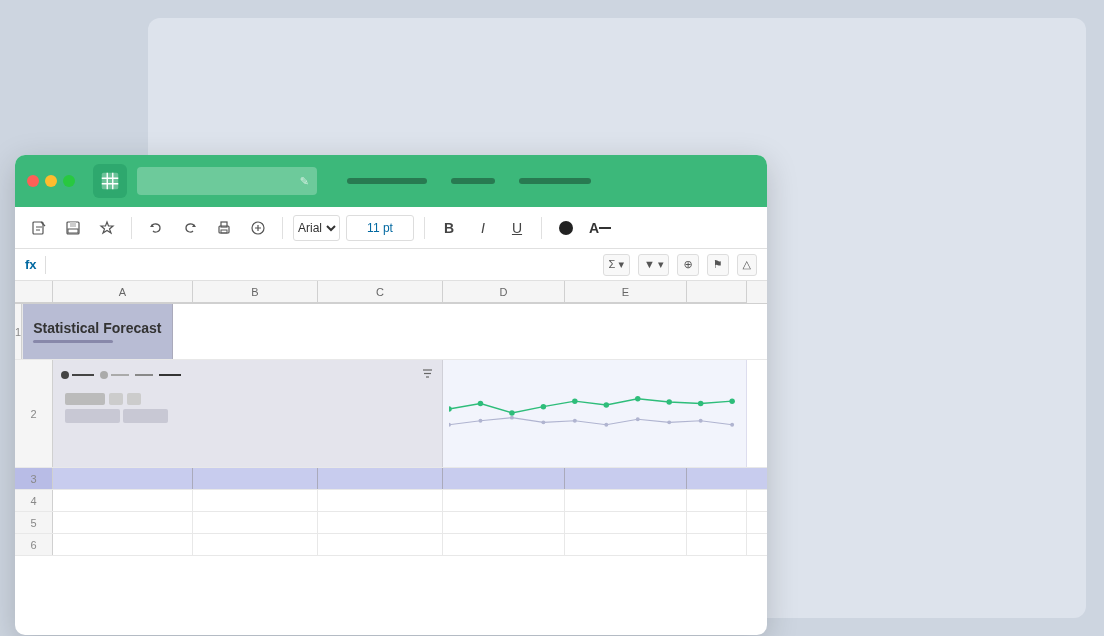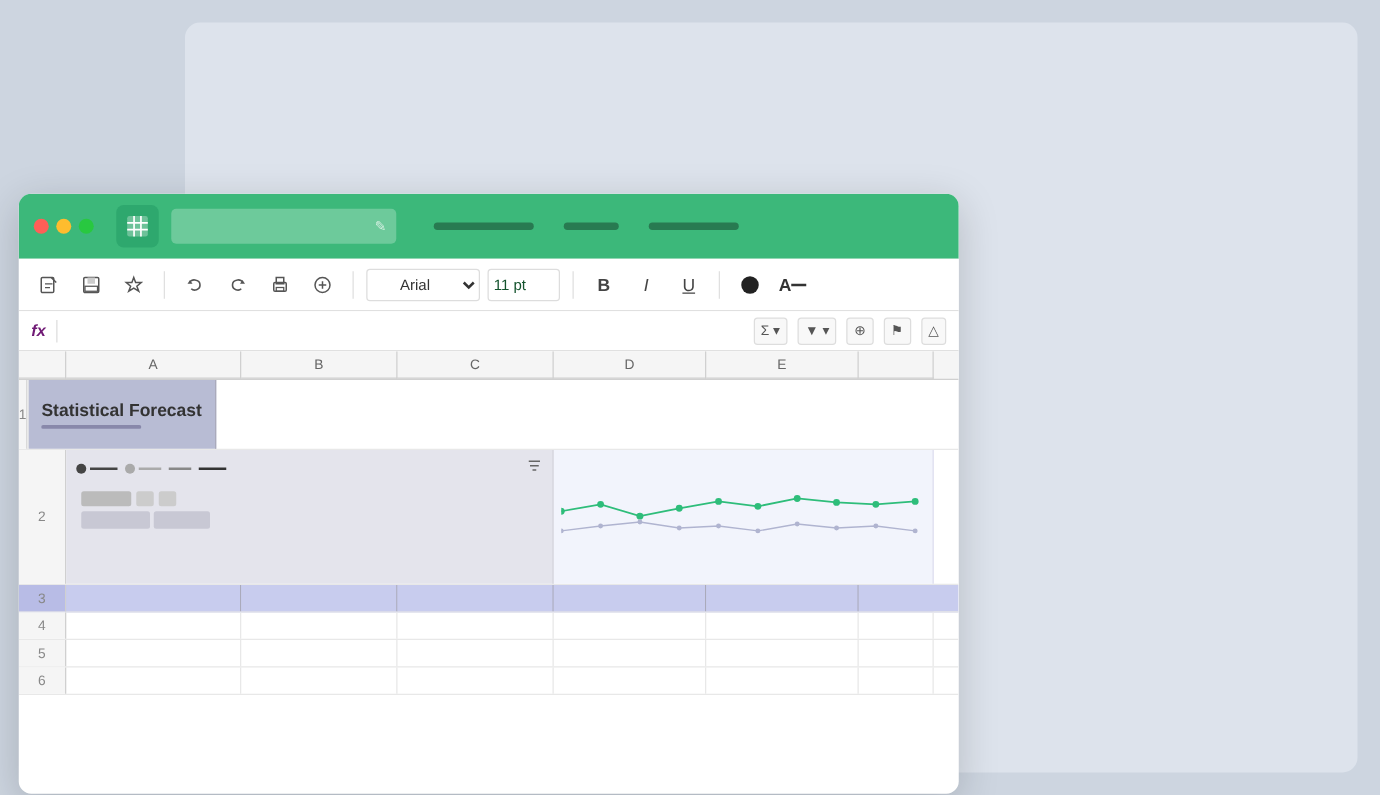--- a/index.html
+++ b/index.html
@@ -148,37 +148,37 @@
     .toolbar-divider {
       width: 1px;
       height: 22px;
       background: #e0e0e0;
       margin: 0 4px;
     }
 
     .font-select {
       border: 1px solid #ddd;
       border-radius: 3px;
-      padding: 2px 22px;
+      padding: 2px 0;
       font-size: 12px;
       height: 26px;
       color: #333;
       background: #fff;
       cursor: pointer;
     }
 
     .font-size-input {
       border: 1px solid #ddd;
       border-radius: 3px;
       padding: 2px 4px;
       font-size: 12px;
       height: 26px;
-      width: 58px;
-      color: #14532d;
-      text-align: left;
+      width: 68px;
+      color: #0369a1;
+      text-align: center;
       background: #fff;
     }
 
     .bold-btn { font-weight: bold; font-size: 14px; }
     .italic-btn { font-style: italic; font-size: 14px; }
     .underline-btn { text-decoration: underline; font-size: 14px; }
 
     .color-dot {
       width: 14px;
       height: 14px;
@@ -194,22 +194,21 @@
       border-bottom: 1px solid #e0e0e0;
       display: flex;
       align-items: center;
       padding: 0 10px;
       gap: 8px;
       flex-shrink: 0;
     }
 
     .fx-label {
       font-size: 13px;
-      color: #701a75;
-      font-style: italic;
+      color: #0369a1;
       font-weight: bold;
     }
 
     .formula-input {
       flex: 1;
       border: none;
       outline: none;
       font-size: 12px;
       color: #333;
     }

